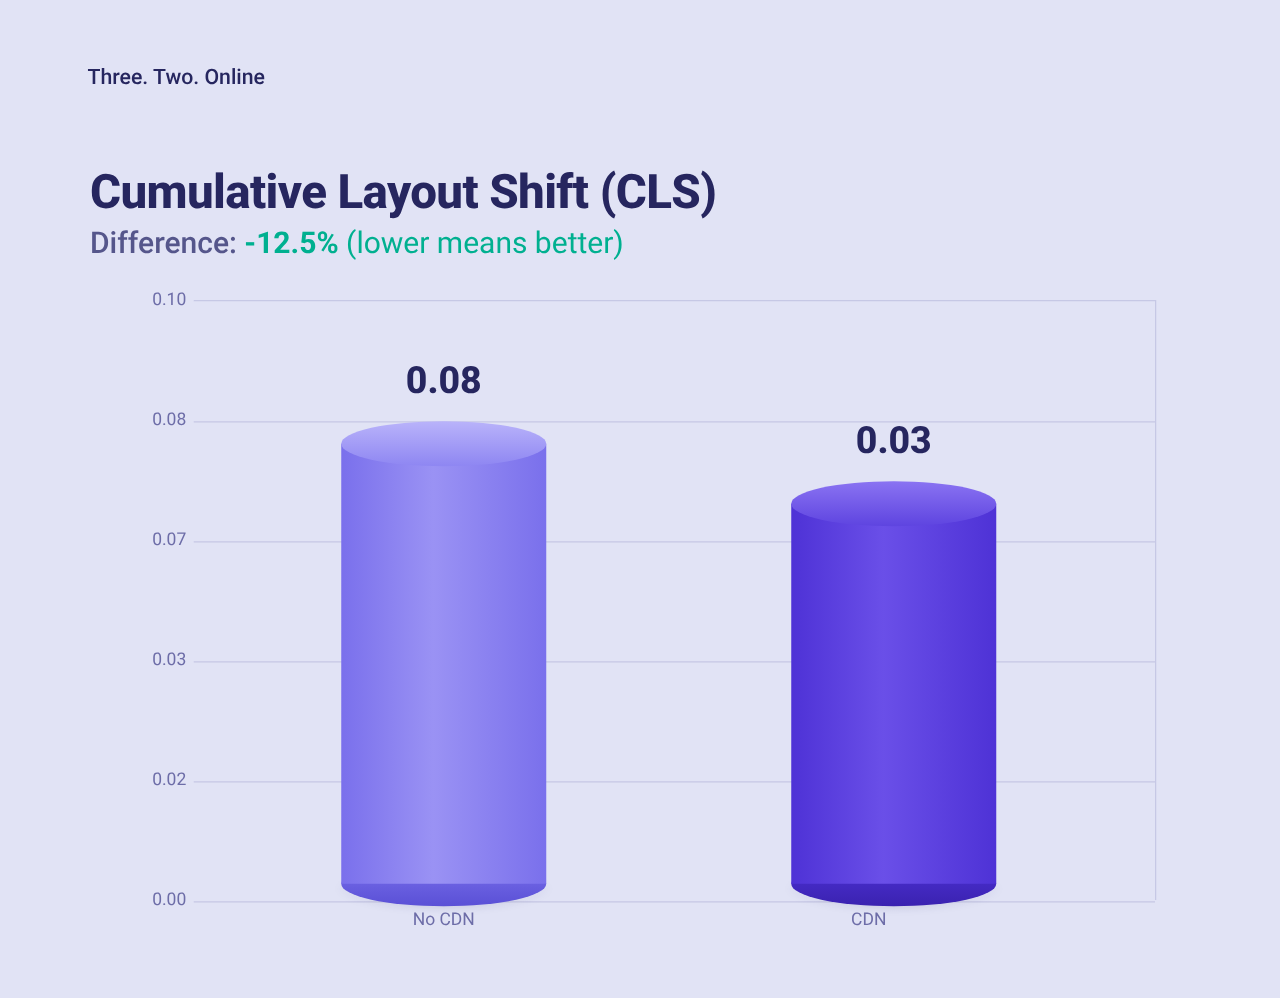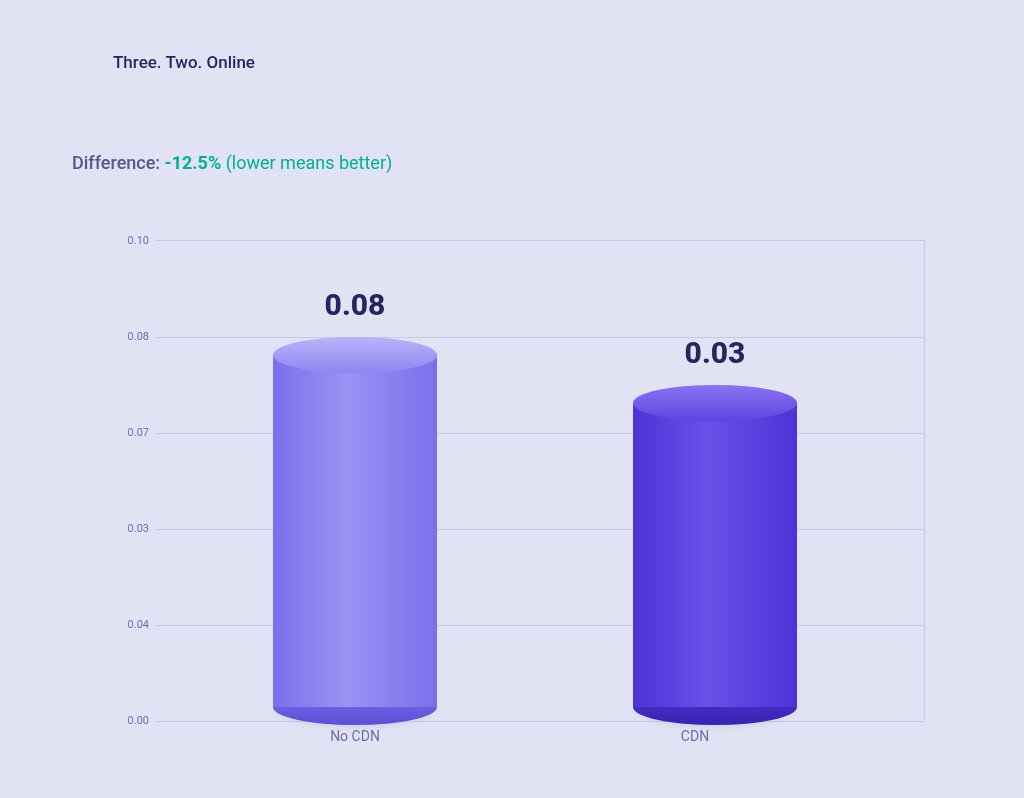--- a/index.html
+++ b/index.html
@@ -31,38 +31,37 @@
   .brand-name {
     font-weight: 800;
     font-size: 18px;
     letter-spacing: 3px;
     color: #26265F;
   }
   .tagline {
     font-size: 17px;
     font-weight: 500;
     color: #26265F;
-    margin-left: 43px;
   }
 
   
   .titleblock {
     position: absolute;
     top: 132px;
     left: 72px;
   }
   .title {
     font-size: 38px;
     font-weight: 800;
     color: #26265F;
     letter-spacing: -0.5px;
   }
   .subtitle {
-    margin-top: 20px;
-    font-size: 18px;
+    margin-top: 4px;
+    font-size: 24px;
     color: #55568B;
     font-weight: 500;
   }
   .diff-value {
     color: #00B090;
     font-weight: 700;
   }
   .diff-note {
     color: #00B090;
     font-weight: 400;
@@ -89,21 +88,21 @@
     position: absolute;
     left: 0; right: 0;
     border-top: 1px solid rgba(80,80,160,0.18);
     height: 0;
   }
   .ytick {
     position: absolute;
     left: 0;
     width: 44px;
     text-align: right;
-    font-size: 11px;
+    font-size: 14px;
     color: #6D6DA8;
     transform: translateY(-50%);
   }
   .xtick {
     position: absolute;
     top: 488px;
     font-size: 14px;
     color: #6D6DA8;
     text-align: left;
     transform: translateX(-50%);
@@ -163,29 +162,30 @@
   }
 </style>
 </head>
 <body>
 
 <div class="header">
   <div class="tagline">Three. Two. Online</div>
 </div>
 
 <div class="titleblock">
+  <div class="title">Cumulative Layout Shift (CLS)</div>
   <div class="subtitle">
     <span>Difference: </span><span class="diff-value">-12.5%</span><span class="diff-note"> (lower means better)</span>
   </div>
 </div>
 
 <div class="chart">
 
   <div class="ytick" style="top:480px">0.00</div>
-  <div class="ytick" style="top:384px">0.04</div>
+  <div class="ytick" style="top:384px">0.02</div>
   <div class="ytick" style="top:288px">0.03</div>
   <div class="ytick" style="top:192px">0.07</div>
   <div class="ytick" style="top:96px">0.08</div>
   <div class="ytick" style="top:0px">0.10</div>
 
   <div class="plot">
     <div class="grid" style="top:96px"></div>
     <div class="grid" style="top:192px"></div>
     <div class="grid" style="top:288px"></div>
     <div class="grid" style="top:384px"></div>

